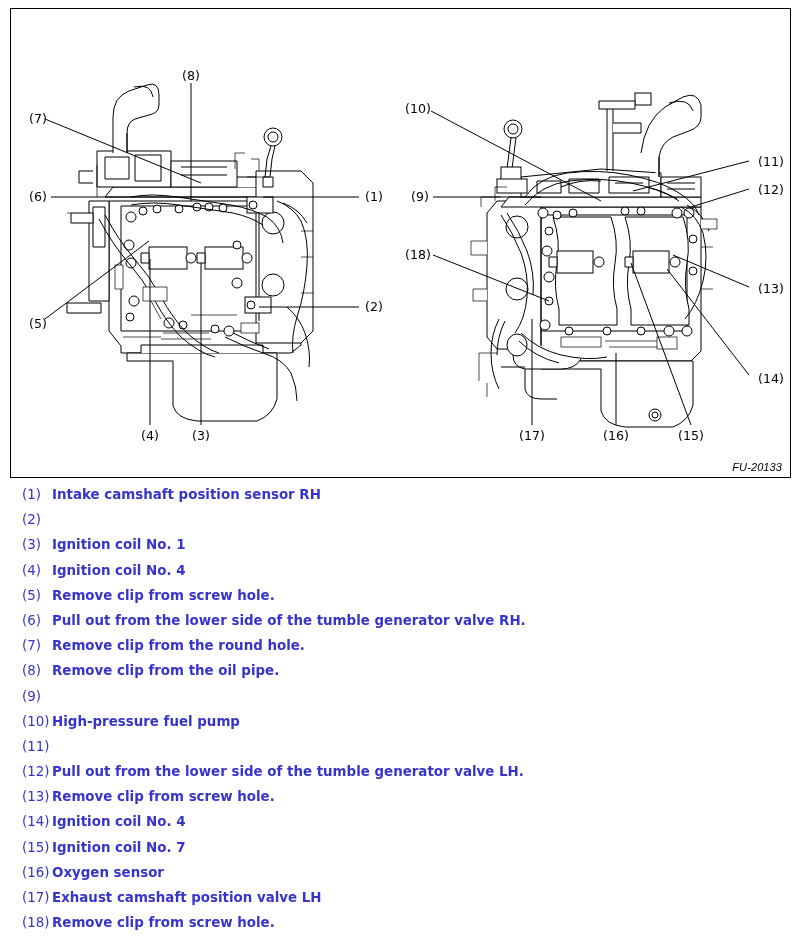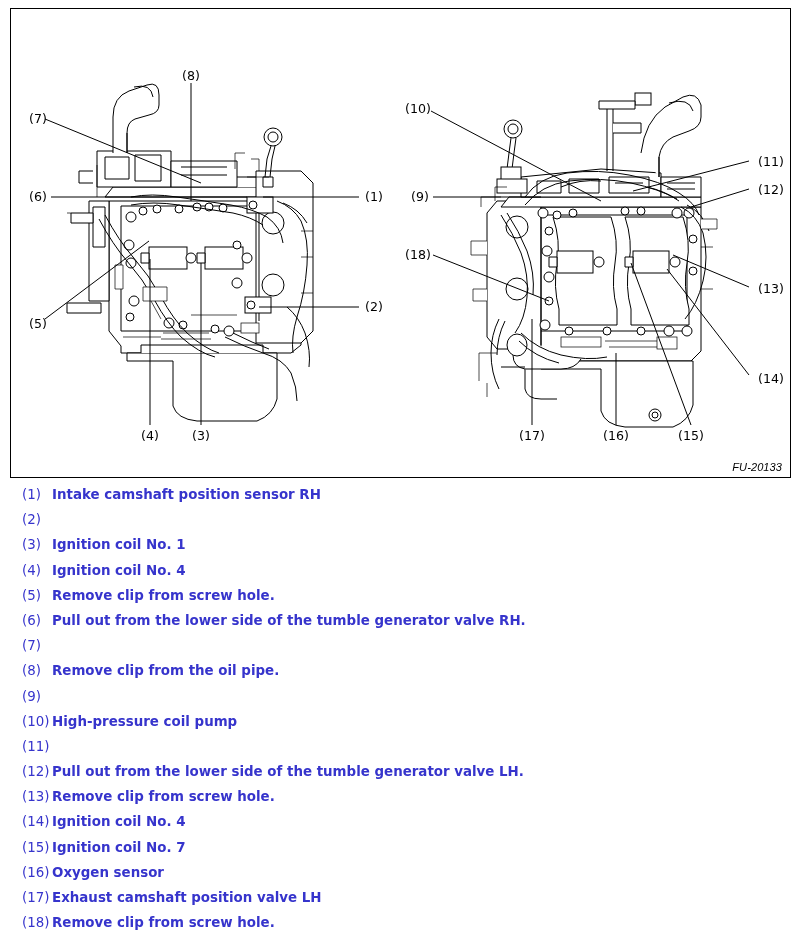--- a/index.html
+++ b/index.html
@@ -362,31 +362,32 @@
   <div class="legend-row">
     <span class="legend-num">(5)</span>
     <span class="legend-text">Remove clip from screw hole.</span>
   </div>
   <div class="legend-row">
     <span class="legend-num">(6)</span>
     <span class="legend-text">Pull out from the lower side of the tumble generator valve RH.</span>
   </div>
   <div class="legend-row">
     <span class="legend-num">(7)</span>
+    <span class="legend-text">Remove clip from the round hole.</span>
   </div>
   <div class="legend-row">
     <span class="legend-num">(8)</span>
     <span class="legend-text">Remove clip from the oil pipe.</span>
   </div>
   <div class="legend-row">
     <span class="legend-num">(9)</span>
   </div>
   <div class="legend-row">
     <span class="legend-num">(10)</span>
-    <span class="legend-text">High-pressure coil pump</span>
+    <span class="legend-text">High-pressure fuel pump</span>
   </div>
   <div class="legend-row">
     <span class="legend-num">(11)</span>
   </div>
   <div class="legend-row">
     <span class="legend-num">(12)</span>
     <span class="legend-text">Pull out from the lower side of the tumble generator valve LH.</span>
   </div>
   <div class="legend-row">
     <span class="legend-num">(13)</span>

